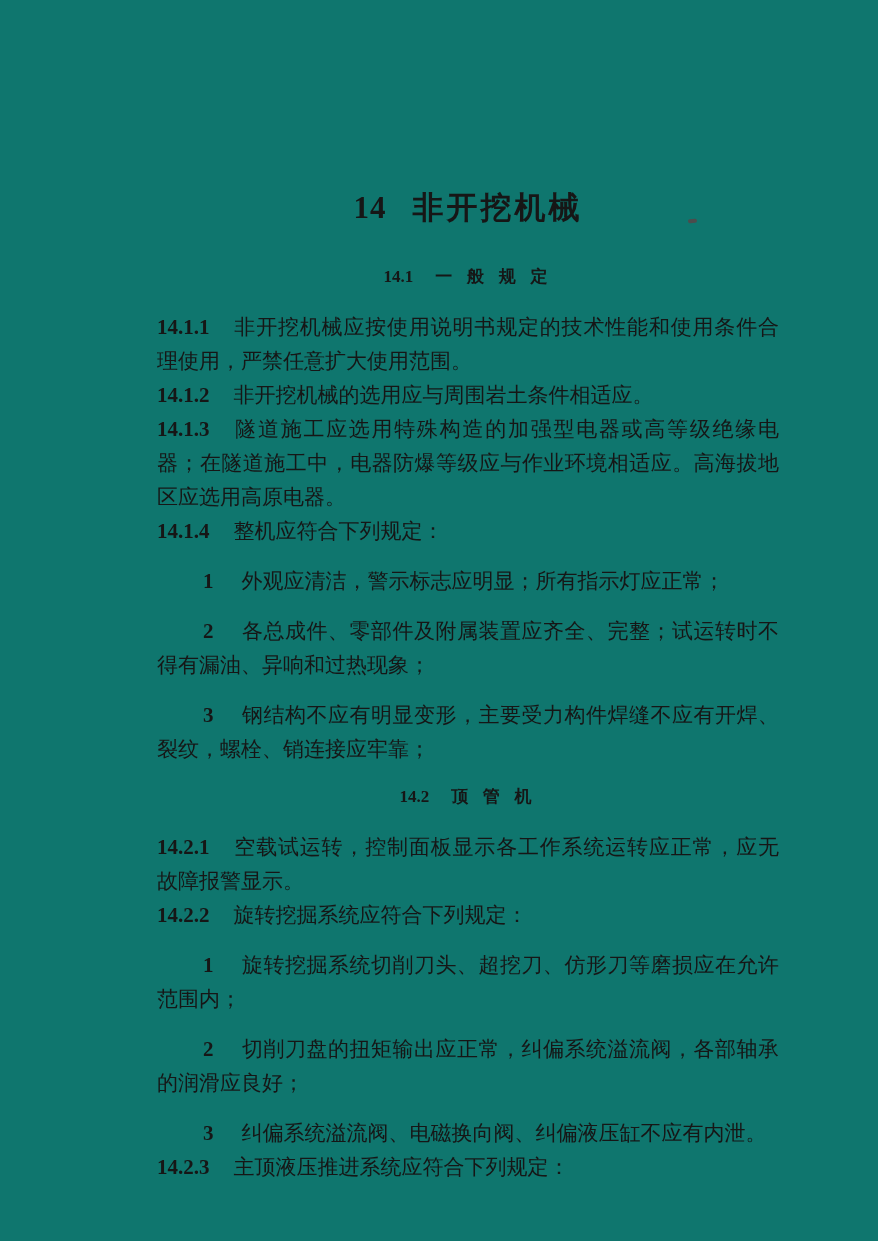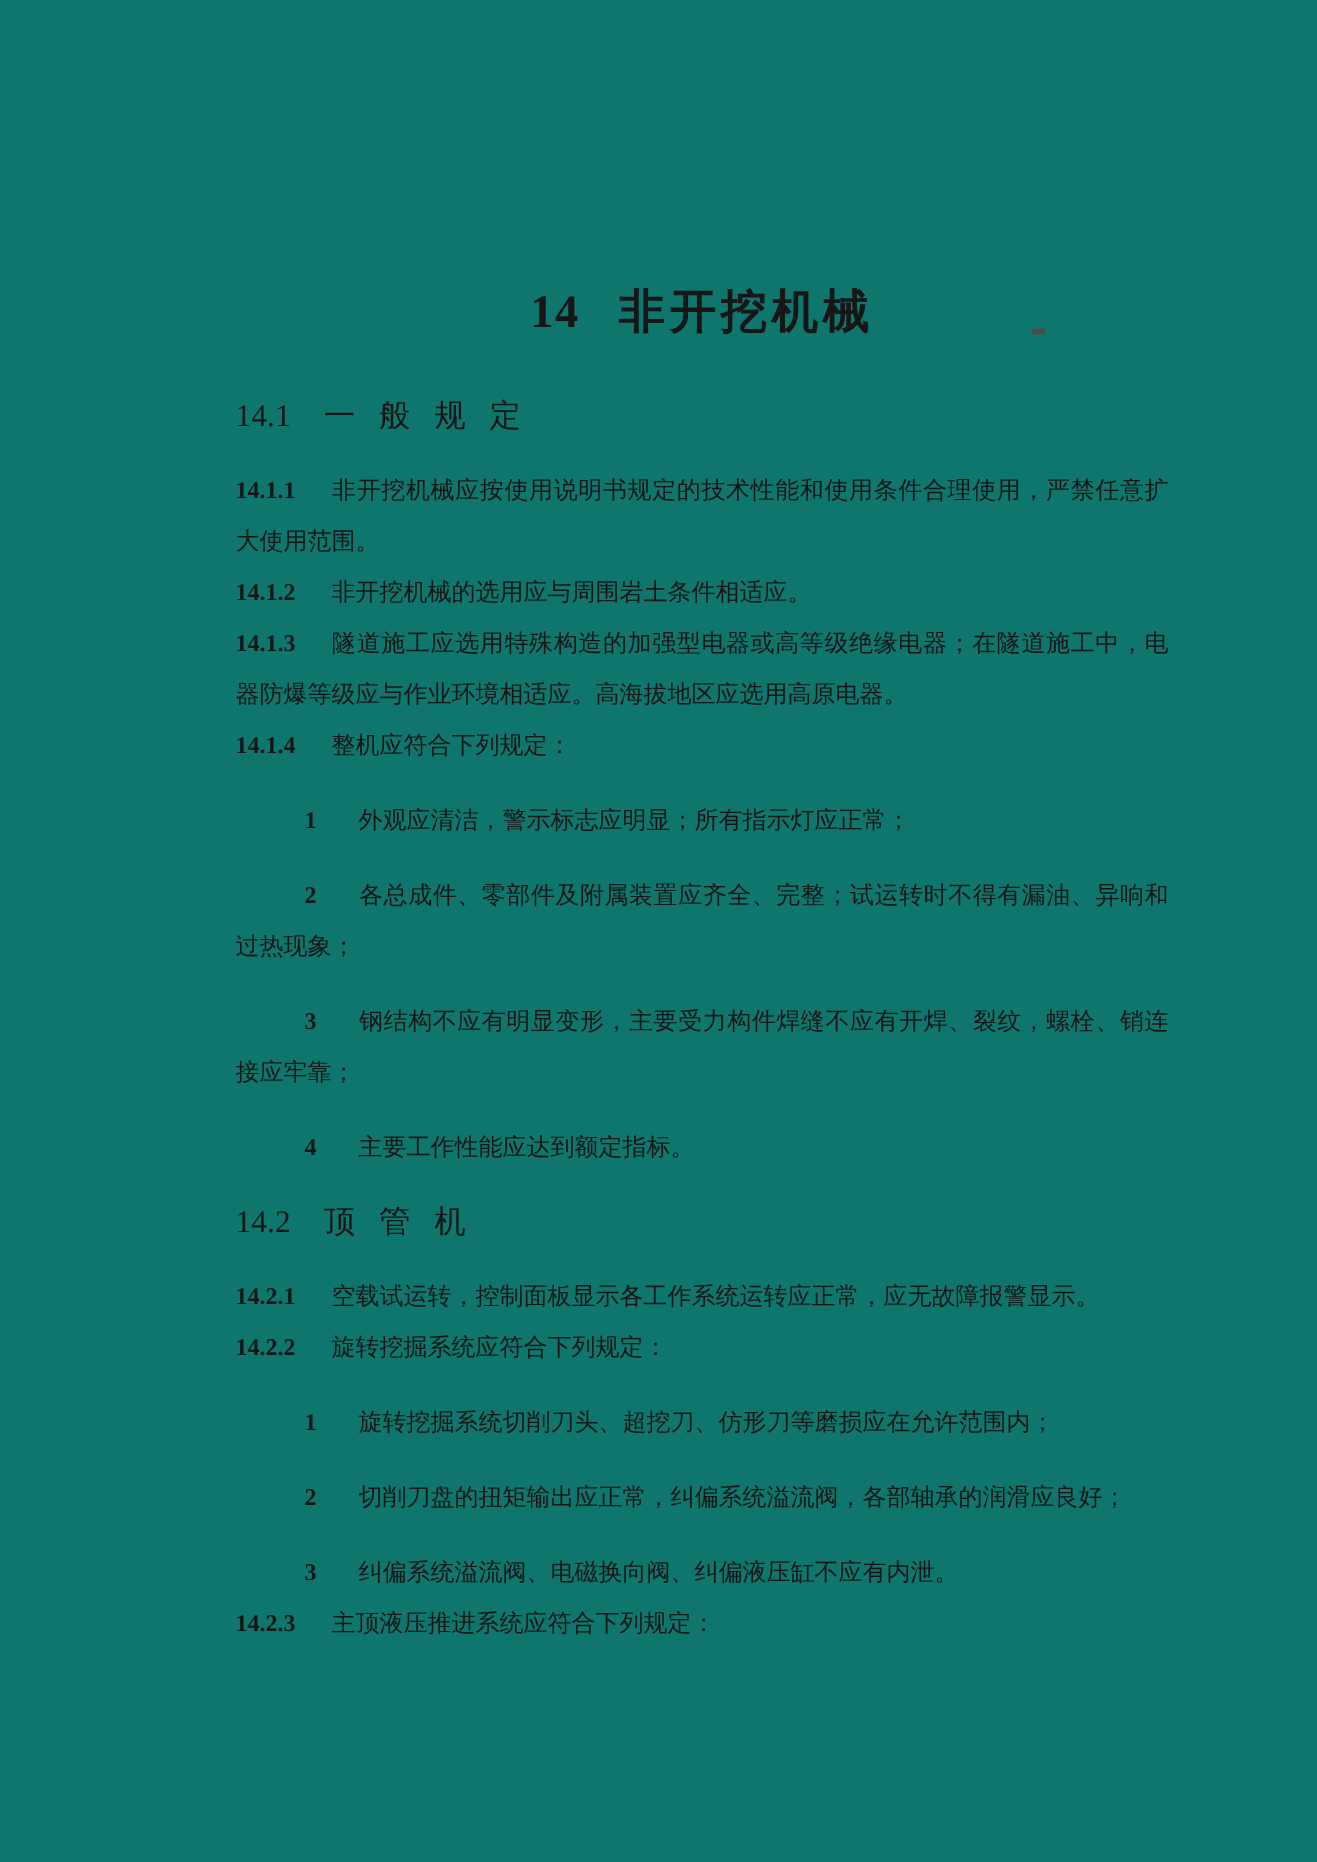--- a/index.html
+++ b/index.html
@@ -29,38 +29,38 @@
     font-size: 31px;
     font-weight: bold;
     line-height: 44px;
     letter-spacing: 3px;
     white-space: nowrap;
   }
   .chapter-title .chap-num { margin-right: 26px; letter-spacing: 1px; }
 
   .section-title {
     margin: 14px 0 16px 0;
-    text-align: left;
-    font-size: 21px;
-    font-weight: normal;
+    text-align: center;
+    font-size: 17px;
+    font-weight: bold;
     line-height: 34px;
     white-space: nowrap;
   }
   .section-title .sec-num {
     font-family: "Liberation Serif", "DejaVu Serif", serif;
     margin-right: 22px;
   }
   .section-title .sec-name {
     font-family: "Liberation Sans", "DejaVu Sans", sans-serif;
     letter-spacing: 5px;
   }
 
   .clause, .item {
     margin: 0;
-    font-size: 16px;
+    font-size: 21px;
     line-height: 34px;
     text-align: justify;
   }
   .item { text-indent: 46px; margin-top: 16px; }
 
   .num {
     font-weight: bold;
     margin-right: 24px;
   }
   .item .num { margin-right: 28px; }
@@ -122,23 +122,20 @@
     </p>
 
     <p class="item">
       <span class="num">2</span><span>各总成件、零部件及附属装置应齐全、完整；试运转时不得有漏油、异响和过热现象；</span>
     </p>
 
     <p class="item">
       <span class="num">3</span><span>钢结构不应有明显变形，主要受力构件焊缝不应有开焊、裂纹，螺栓、销连接应牢靠；</span>
     </p>
 
-    <p class="item">
-      <span class="num">4</span><span>主要工作性能应达到额定指标。</span>
-    </p>
 
     <h2 class="section-title">
       <span class="sec-num">14.2</span><span class="sec-name">顶 管 机</span>
     </h2>
 
     <p class="clause">
       <span class="num">14.2.1</span><span>空载试运转，控制面板显示各工作系统运转应正常，应无故障报警显示。</span>
     </p>
 
     <p class="clause">

